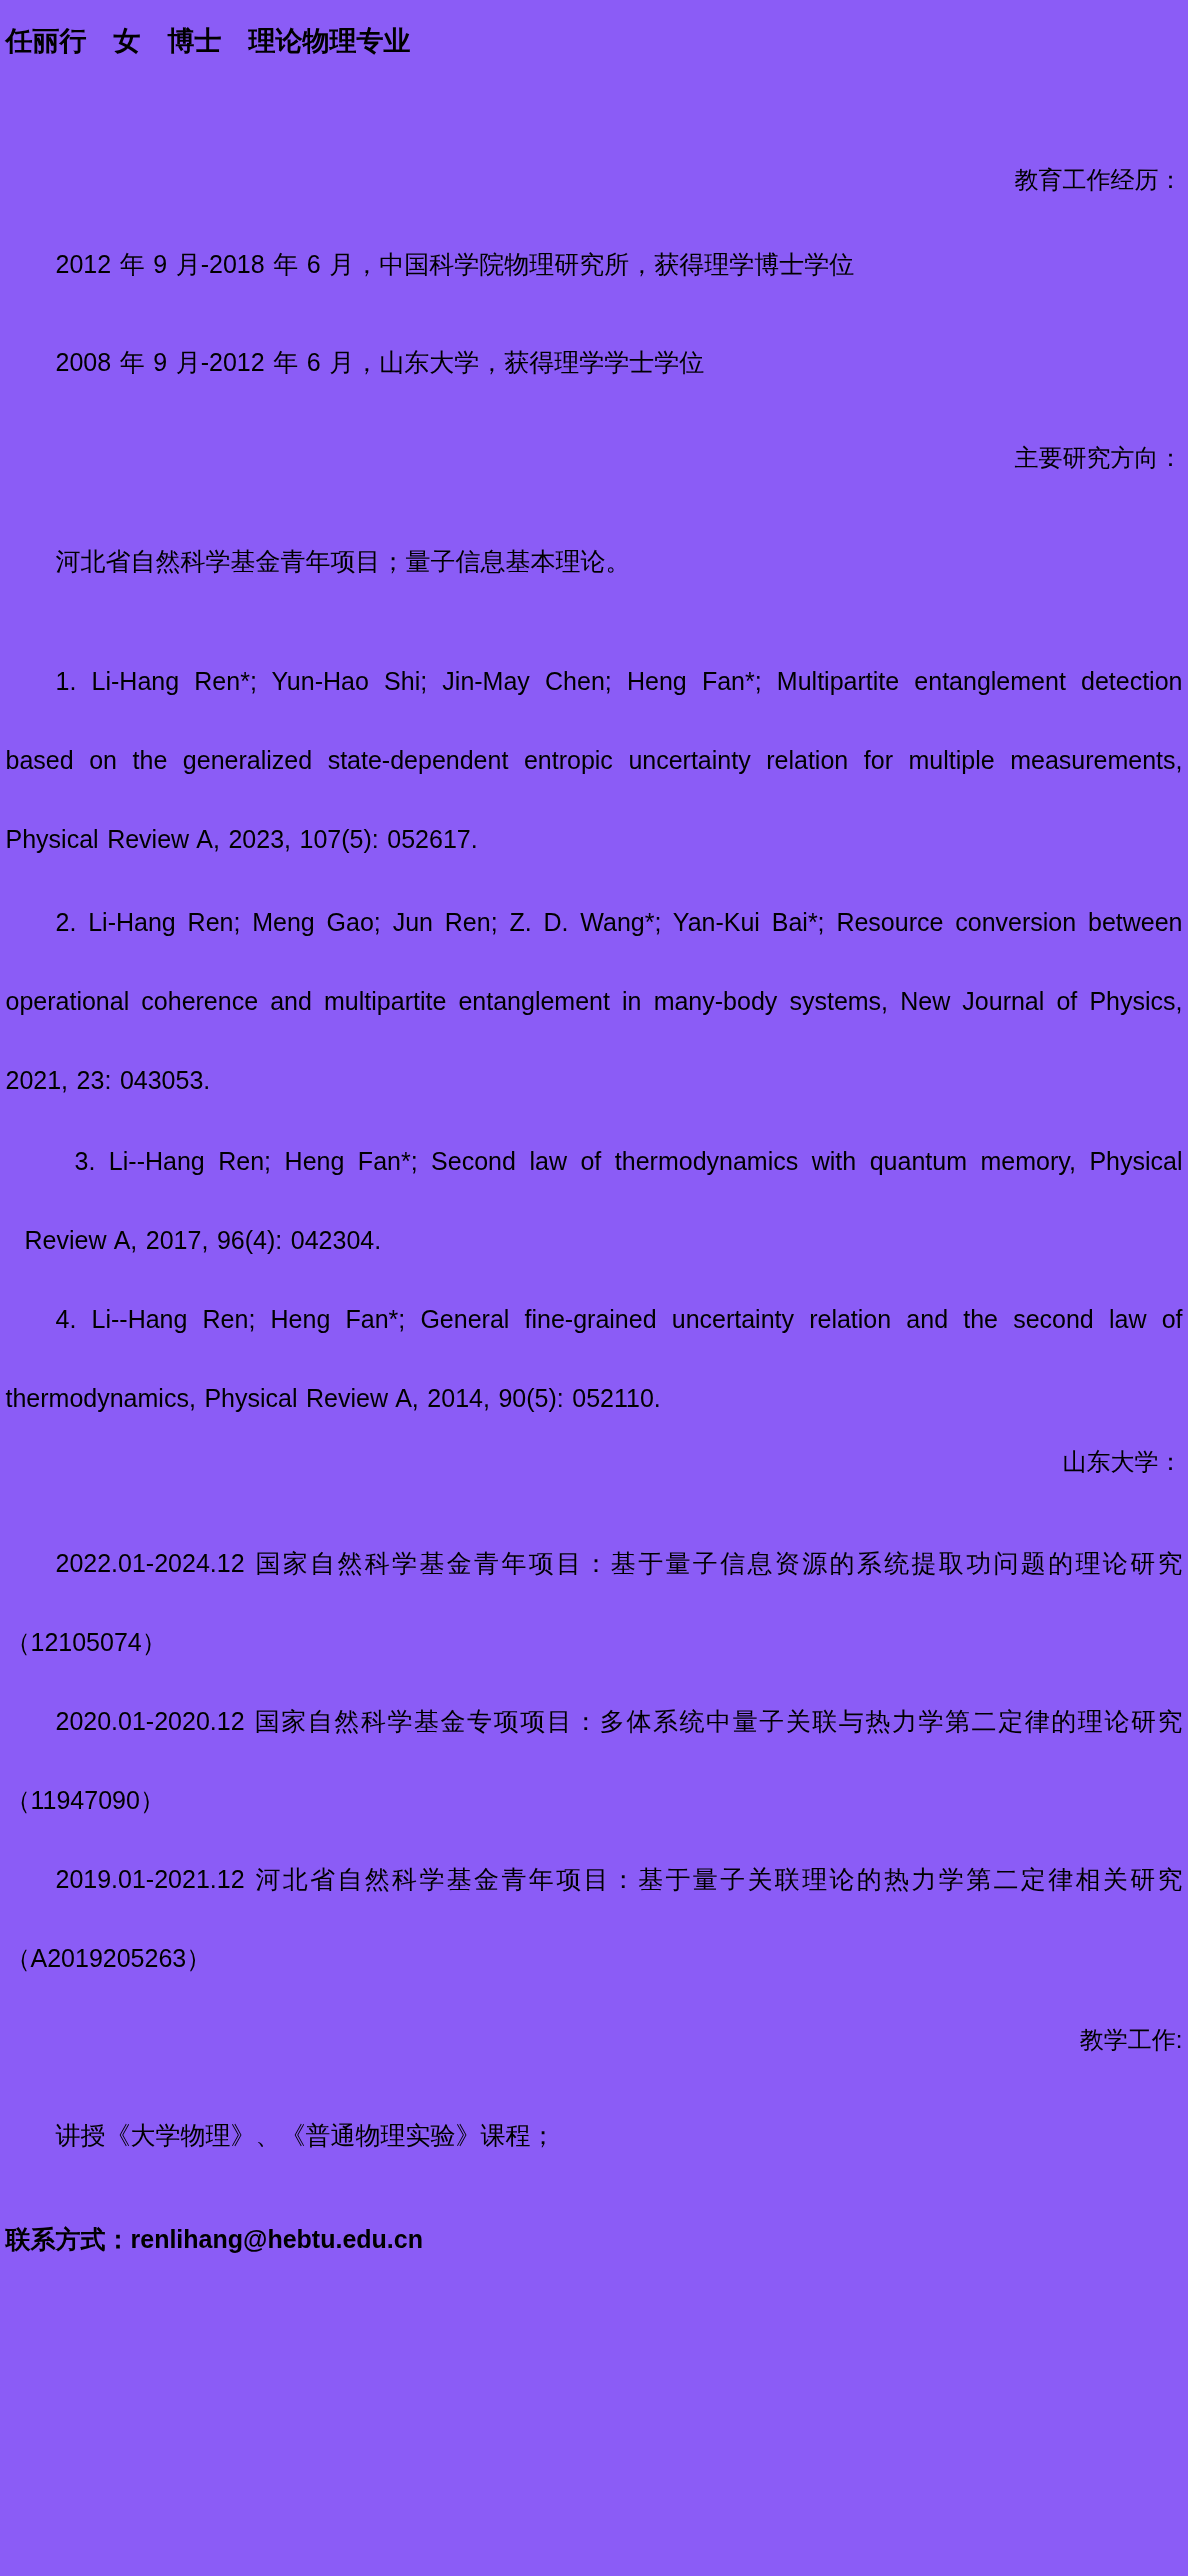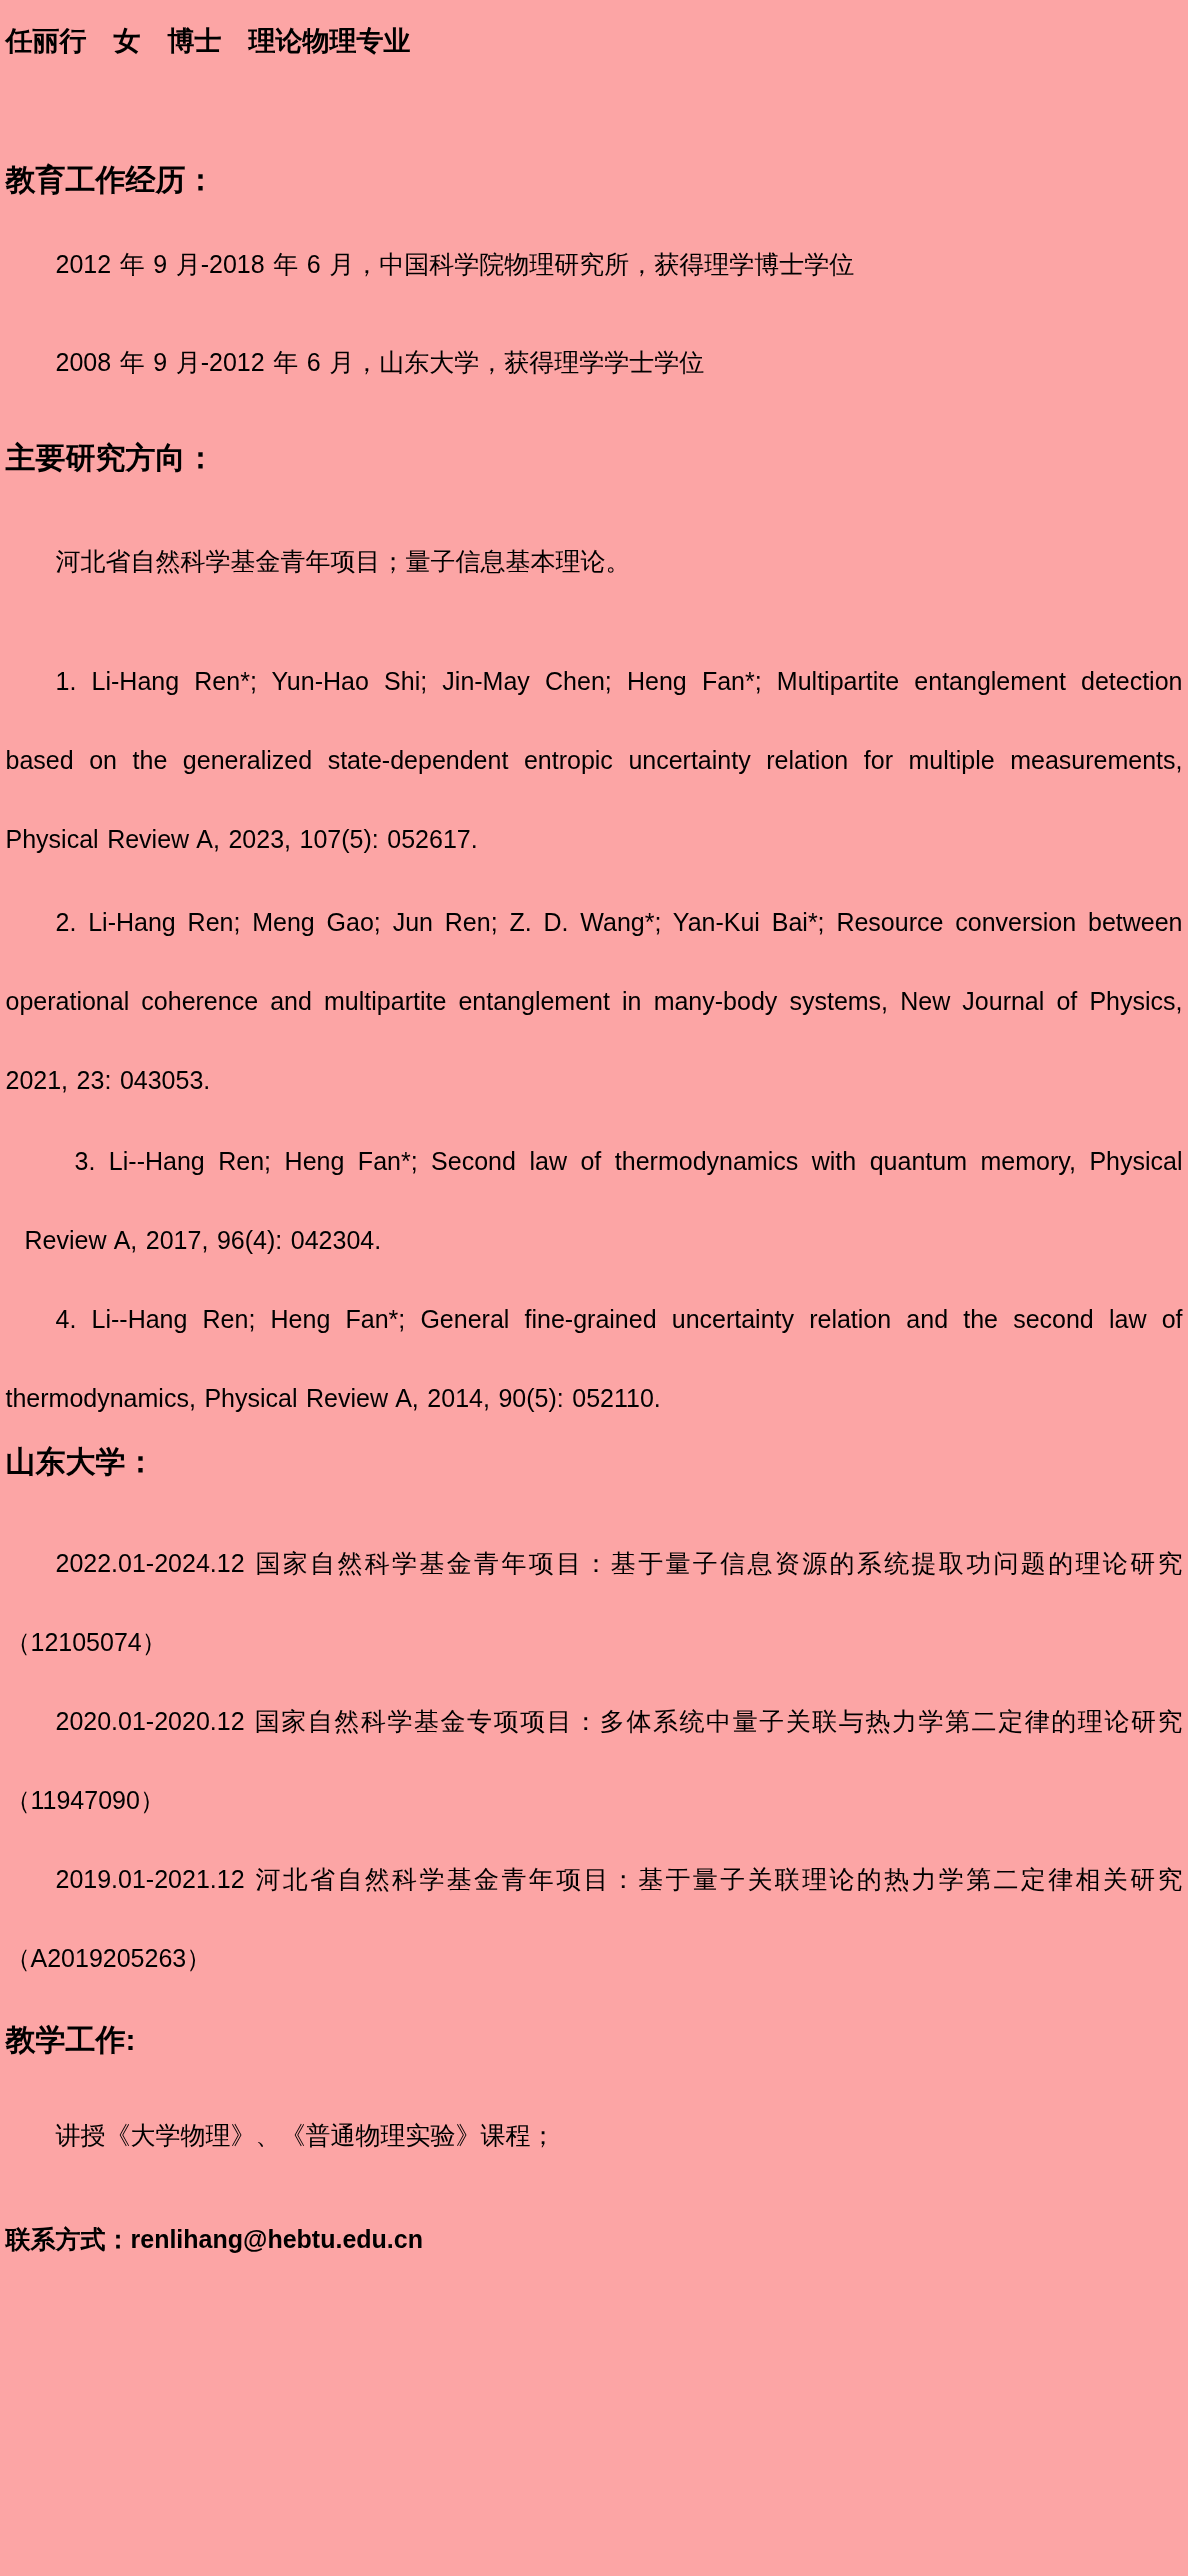--- a/index.html
+++ b/index.html
@@ -13,32 +13,33 @@
     height: 2576px;
     overflow: hidden;
     color: #000000;
     font-family: "Liberation Sans", "DejaVu Sans", sans-serif;
   }
   .page {
     box-sizing: border-box;
     width: 1188px;
     height: 2576px;
     padding: 17.4px 5.5px 0 5.5px;
-    background: #fca5a5;
+    background: #8b5cf6;
   }
   .doc-title {
     font-size: 27px;
     font-weight: bold;
     line-height: 48px;
     white-space: pre-wrap;
   }
   .sec-heading {
-    font-size: 30px;
-    font-weight: bold;
+    font-size: 24px;
+    font-weight: normal;
     line-height: 48px;
+    text-align: right;
   }
   .body-para {
     margin: 0;
     font-size: 25px;
     font-weight: normal;
     line-height: 79px;
     text-indent: 2em;
     text-align: justify;
     text-justify: inter-word;
     text-align-last: left;

